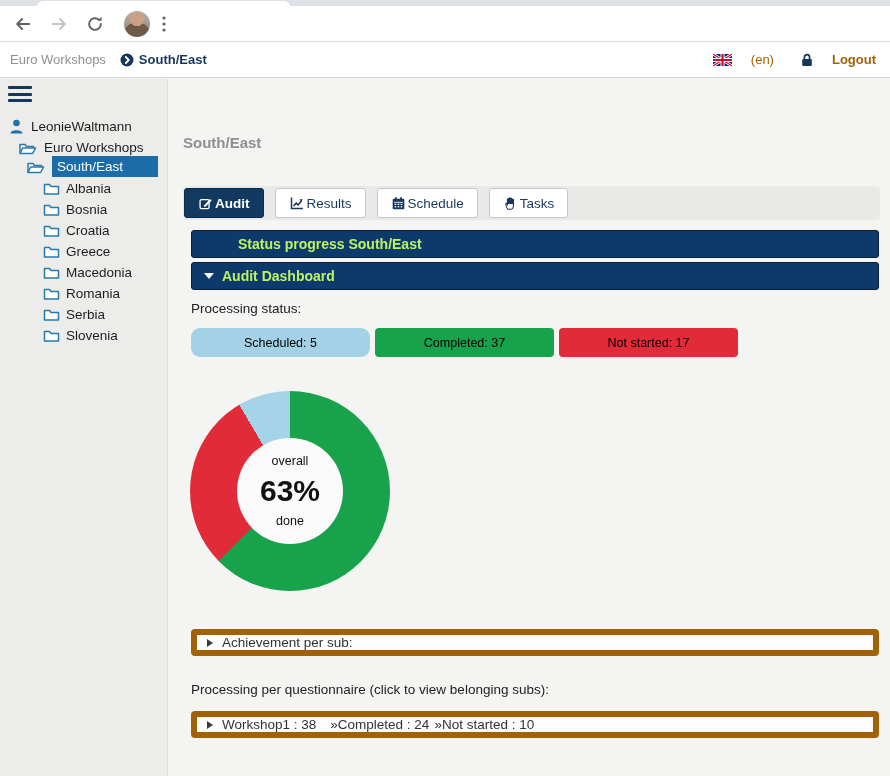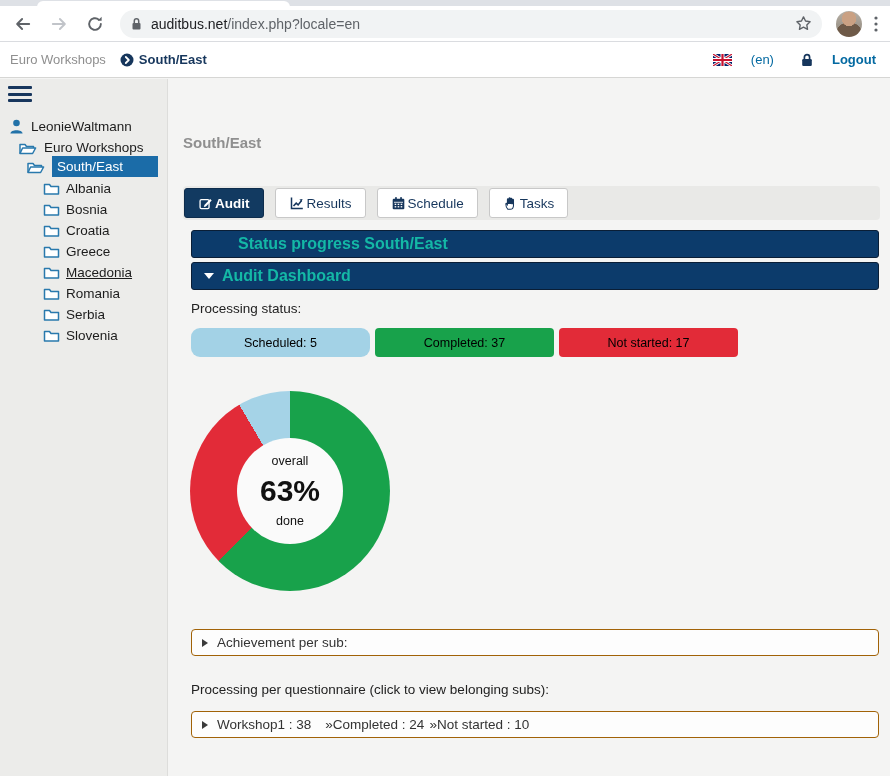--- a/index.html
+++ b/index.html
@@ -26,21 +26,21 @@
       radial-gradient(circle at 50% 95%, #6e5a48 0 48%, rgba(0,0,0,0) 49%),
       linear-gradient(#b7b1a7, #8d8478); }
   #menudots { margin-left:12px; margin-right:8px; }
 
   
   #appheader { position:absolute; top:42px; left:0; width:890px; height:36px; background:#fff;
     border-bottom:1px solid #d6d6d4; display:flex; align-items:center; font-size:13px; }
   .crumb-root { color:#8f8f8f; margin-left:10px; }
   .crumb-icon { margin-left:14px; display:flex; }
   .crumb-cur { color:#16365c; margin-left:5px; font-weight:600; }
-  #header-right { margin-left:auto; margin-right:14px; display:flex; align-items:center; gap:19px; color:#0369a1; }
+  #header-right { margin-left:auto; margin-right:14px; display:flex; align-items:center; gap:19px; color:#a16207; }
   #lang-label { margin-right:8px; }
   #logout-label { font-weight:600; }
 
   
   #sidebar { position:absolute; top:79px; left:0; width:168px; height:697px;
     background:#ececea; border-right:1px solid #dddddb; }
   #hamburger { position:absolute; top:7px; left:8px; width:24px; height:17px; cursor:pointer; }
   #hamburger div { height:3.2px; background:#17365d; border-radius:1px; margin-bottom:3.4px; }
   .trow { position:absolute; height:21px; display:flex; align-items:center; font-size:13.5px; color:#1c1c1c; }
   .trow .ticon { display:flex; margin-right:6px; }
@@ -53,21 +53,21 @@
   #page-title { position:absolute; top:55px; left:14px; font-size:15px; font-weight:bold; color:#8f8f8f; }
 
   #tabstrip { position:absolute; top:107px; left:14px; width:697px; height:34px;
     background:#e9e9e7; border-radius:4px; display:flex; align-items:center; gap:11px; padding-left:1px; }
   .tab { height:30px; display:flex; align-items:center; gap:2px; padding:0 13px;
     font-size:13.5px; border-radius:3px; cursor:pointer; background:#fff;
     border:1px solid #c8c8c8; color:#16365c; }
   .tab.active { background:#123a61; border-color:#0d2c4c; color:#fff; font-weight:600; }
 
   .navybar { position:absolute; left:22px; width:688px; height:28px; background:#0c3b6b;
-    border:1px solid #0a1e36; border-radius:3px; color:#14b8a6; font-size:16px; font-weight:bold;
+    border:1px solid #0a1e36; border-radius:3px; color:#bef264; font-size:14px; font-weight:bold;
     display:flex; align-items:center; cursor:pointer; }
   #bar-status { top:151px; padding-left:46px; }
   #bar-dashboard { top:183px; padding-left:12px; }
   .caret-down { width:0; height:0; border-left:5px solid transparent; border-right:5px solid transparent;
     border-top:6px solid #fff; margin-right:8px; }
   .caret-right { width:0; height:0; border-top:4.5px solid transparent; border-bottom:4.5px solid transparent;
     border-left:6px solid #3a3a3a; margin:0 9px 0 2px; }
 
   .plabel { position:absolute; left:22px; font-size:13.5px; color:#222; }
   #proc-label { top:222px; }
@@ -78,21 +78,21 @@
     justify-content:center; font-size:12.5px; color:#000; cursor:pointer; }
 
   #donut-wrap { position:absolute; top:312px; left:21px; width:200px; height:200px; }
   #donut { width:200px; height:200px; border-radius:50%; position:relative; }
   #donut-hole { position:absolute; top:47px; left:47px; width:106px; height:106px; border-radius:50%;
     background:#fafafa; display:flex; flex-direction:column; align-items:center; justify-content:center; }
   #donut-hole .small { font-size:12.5px; color:#111; }
   #donut-hole .big { font-size:30px; font-weight:bold; color:#111; margin:6px 0; }
 
   .whitebox { position:absolute; left:22px; width:688px; height:27px; background:#fdfdfd;
-    border:1px solid #a16207; border-radius:4px; display:flex; align-items:center;
+    border:6px solid #a16207; border-radius:4px; display:flex; align-items:center;
     font-size:13.5px; color:#333; cursor:pointer; padding-left:8px; }
   #ach-box { top:550px; }
   #w1-box { top:632px; }
   #w2-box { top:665px; }
   .wb-name { margin-right:14px; }
   .wb-part { margin-right:5px; }
 
   svg { display:block; }
 </style>
 </head>
@@ -111,32 +111,20 @@
     <div class="navbtn" id="fwdbtn">
       <svg width="18" height="18" viewBox="0 0 16 16">
         <path d="M2.5 8 H12.8 M8.8 3.6 L13.2 8 l-4.4 4.4" stroke="#c1c4c9" stroke-width="1.7" fill="none" stroke-linecap="round" stroke-linejoin="round"></path>
       </svg>
     </div>
     <div class="navbtn" id="reloadbtn">
       <svg width="18" height="18" viewBox="0 0 16 16">
         <path d="M13.2 8 A5.2 5.2 0 1 1 11.4 4.1" stroke="#5f6368" stroke-width="1.7" fill="none" stroke-linecap="round"></path>
         <path d="M13.9 1.6 v3.6 h-3.6 z" fill="#5f6368"></path>
       </svg>
-    </div>
-    <div id="urlbar">
-      <svg width="13" height="14" viewBox="0 0 12 14">
-        <rect x="2" y="6" width="8" height="6.5" rx="1" fill="#5f6368"></rect>
-        <path d="M3.8 6 V4 a2.2 2.2 0 0 1 4.4 0 V6" stroke="#5f6368" stroke-width="1.5" fill="none"></path>
-      </svg>
-      <span class="urltext"><span>auditbus.net</span><span class="urlpath">/index.php?locale=en</span></span>
-      <span id="urlstar">
-        <svg width="17" height="17" viewBox="0 0 16 16">
-          <path d="M8 1.8 l1.9 3.9 4.3.6 -3.1 3 .7 4.2 L8 11.5 4.2 13.5 l.7-4.2 -3.1-3 4.3-.6 z" fill="none" stroke="#5f6368" stroke-width="1.3" stroke-linejoin="round"></path>
-        </svg>
-      </span>
     </div>
     <div id="avatar"></div>
     <div id="menudots">
       <svg width="4" height="16" viewBox="0 0 4 16">
         <circle cx="2" cy="2" r="1.6" fill="#5f6368"></circle>
           <circle cx="2" cy="8" r="1.6" fill="#5f6368"></circle>
           <circle cx="2" cy="14" r="1.6" fill="#5f6368"></circle>
       </svg>
     </div>
   </div>
@@ -234,21 +222,21 @@
     <span>Croatia</span>
   </div>
   <div class="trow" style="top:162px; left:43px;">
     <span class="ticon">
         <svg width="17" height="15" viewBox="0 0 17 15">
           <path d="M1.5 13 V3.5 h5 l1.5 2 h7.5 V13 z" fill="#fff" stroke="#2979ad" stroke-width="1.5" stroke-linejoin="round"></path>
         </svg>
       </span>
     <span>Greece</span>
   </div>
-  <div class="trow" style="top:183px; left:43px;text-decoration:underline;">
+  <div class="trow" style="top:183px; left:43px;">
     <span class="ticon">
         <svg width="17" height="15" viewBox="0 0 17 15">
           <path d="M1.5 13 V3.5 h5 l1.5 2 h7.5 V13 z" fill="#fff" stroke="#2979ad" stroke-width="1.5" stroke-linejoin="round"></path>
         </svg>
       </span>
     <span>Macedonia</span>
   </div>
   <div class="trow" style="top:204px; left:43px;">
     <span class="ticon">
         <svg width="17" height="15" viewBox="0 0 17 15">

